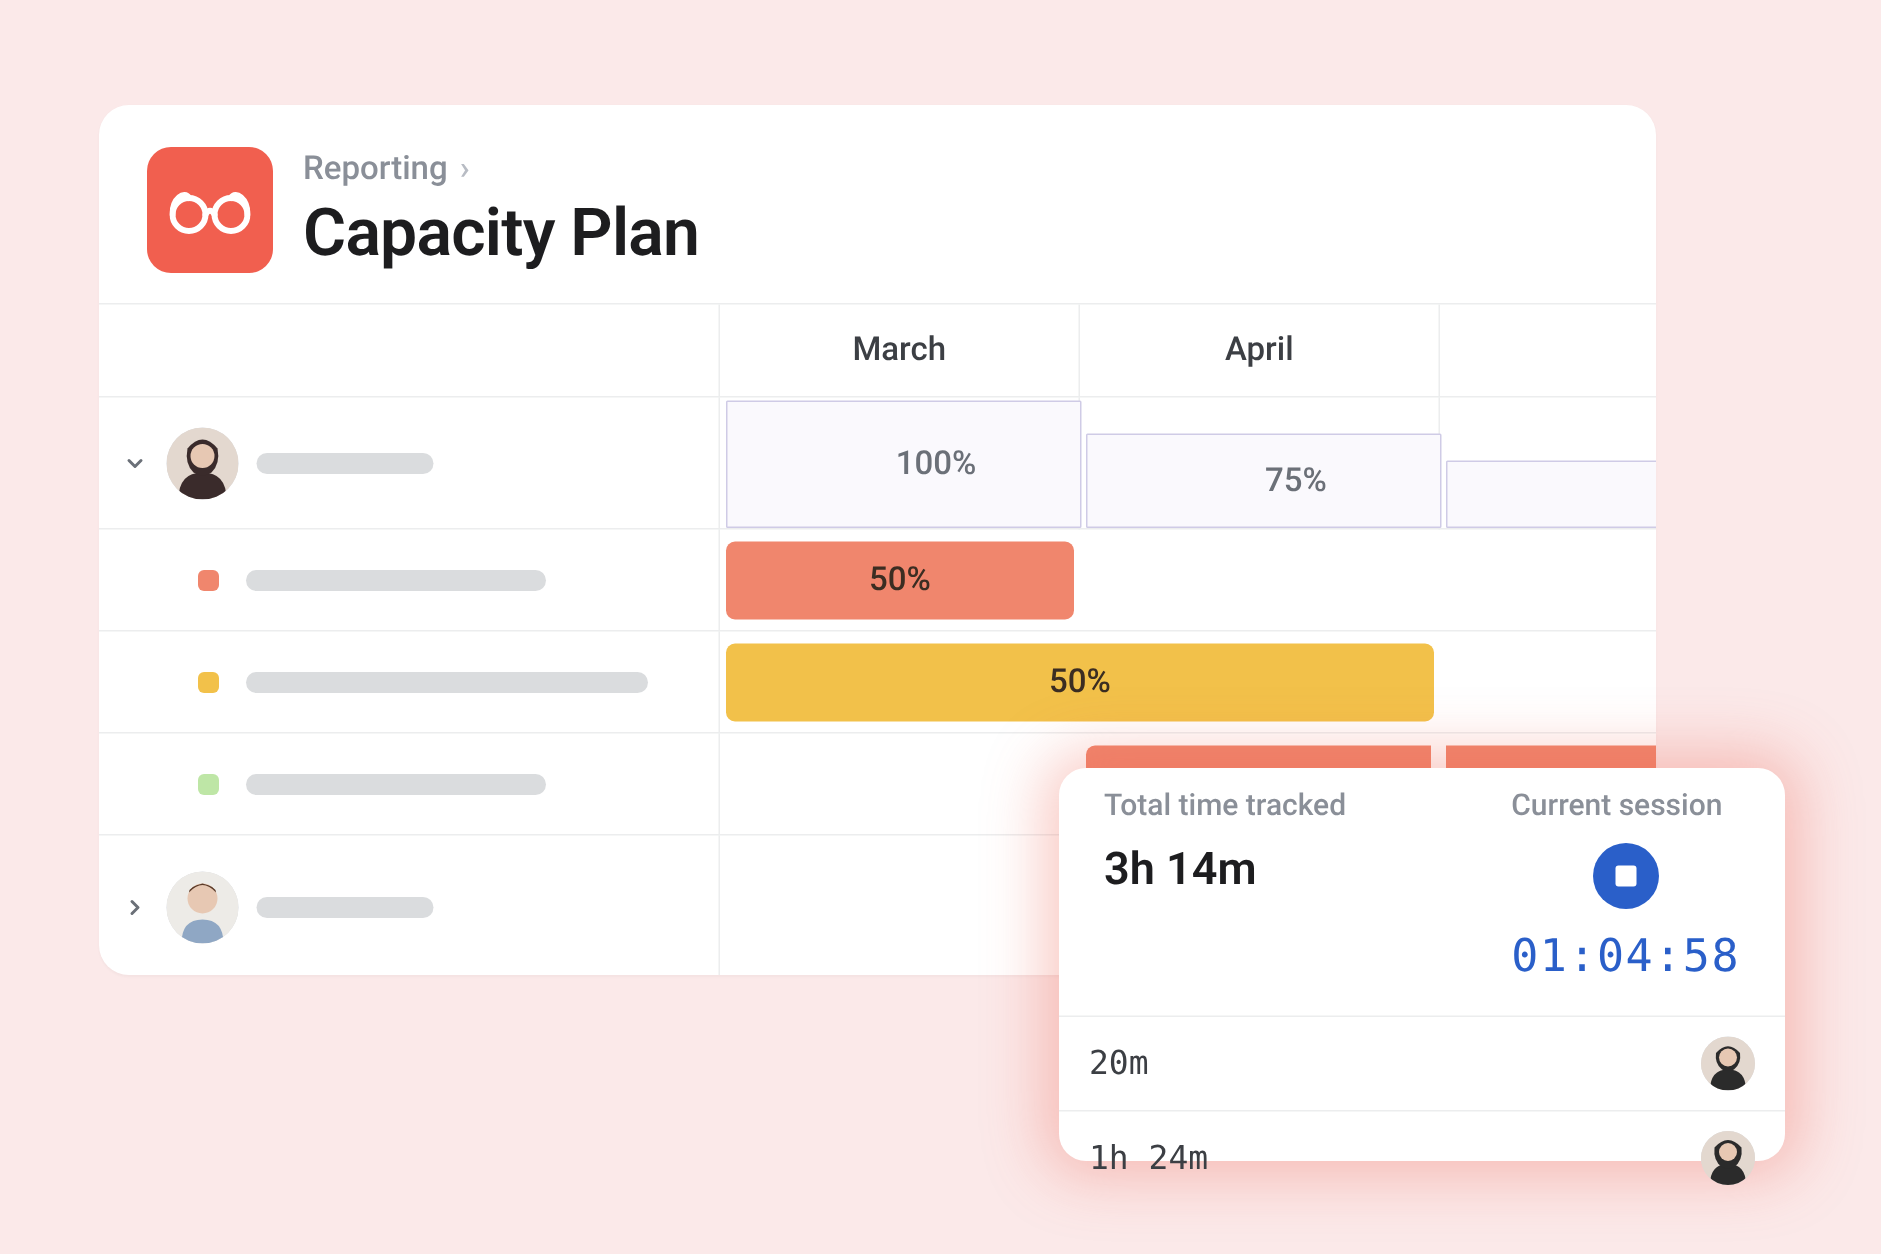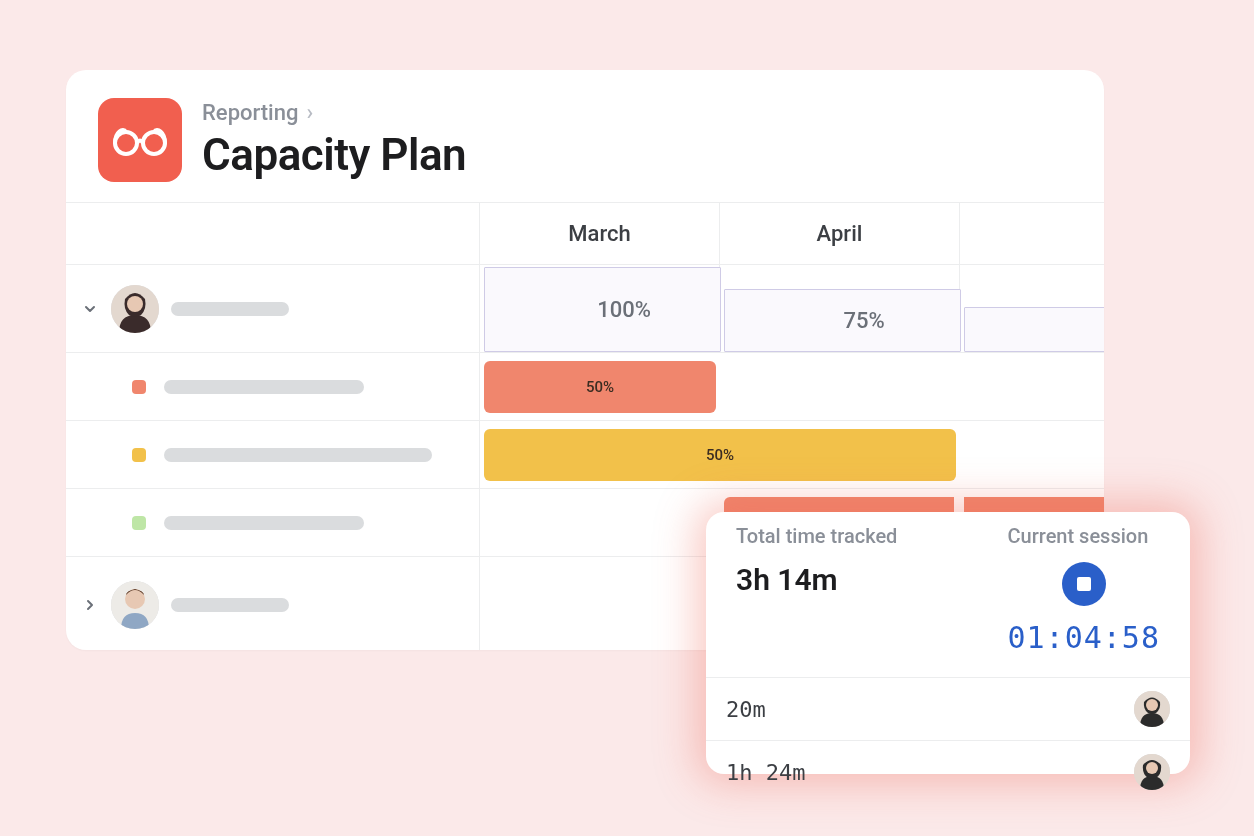--- a/index.html
+++ b/index.html
@@ -133,21 +133,21 @@
   }
 
   .alloc-bar {
     position: absolute;
     height: 52px;
     border-radius: 6px;
     display: flex;
     align-items: center;
     justify-content: center;
     color: #3B2D22;
-    font-size: 15px;
+    font-size: 22px;
     font-weight: 500;
   }
 
   .alloc-orange { background: #F0866D; }
   .alloc-yellow { background: #F2C14A; }
 
   
   .tracker {
     position: absolute;
     top: 512px;

